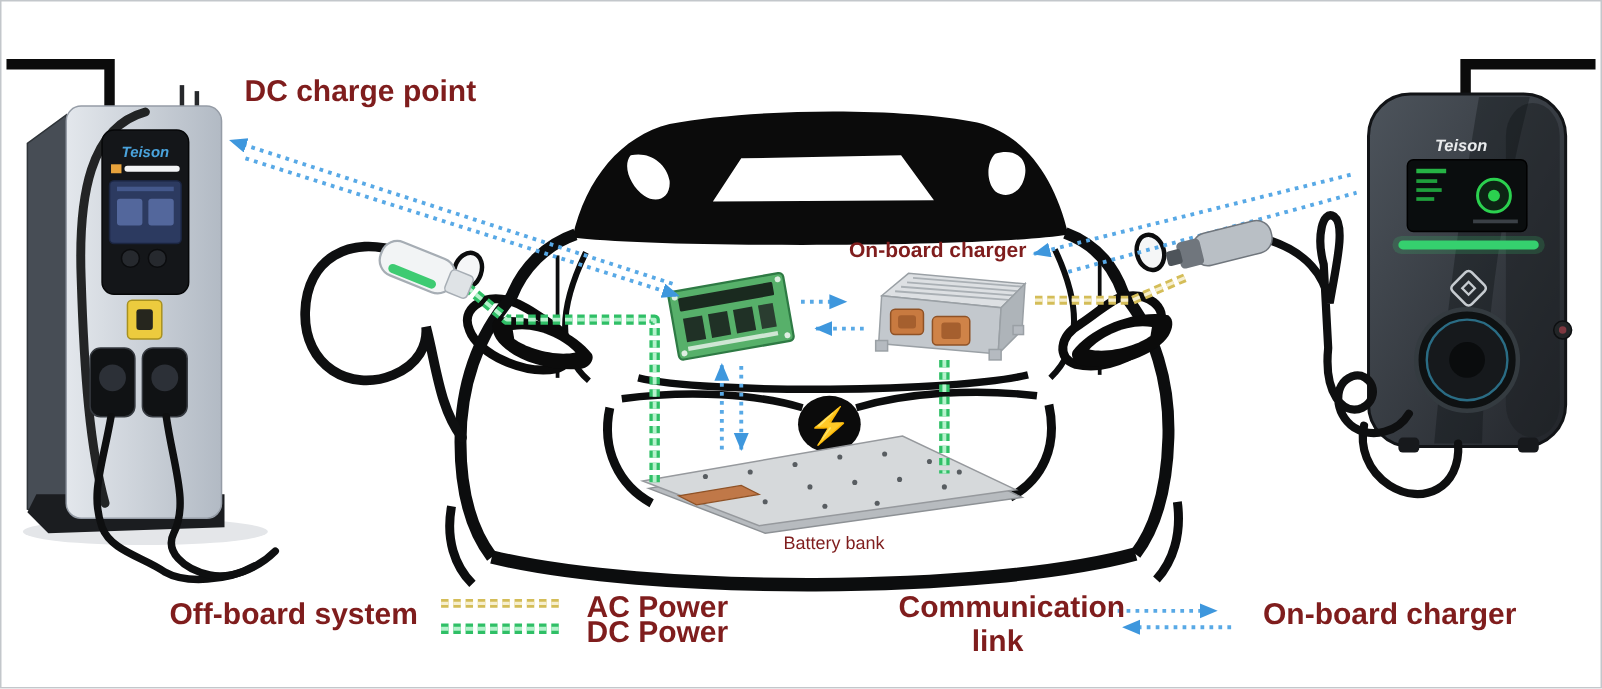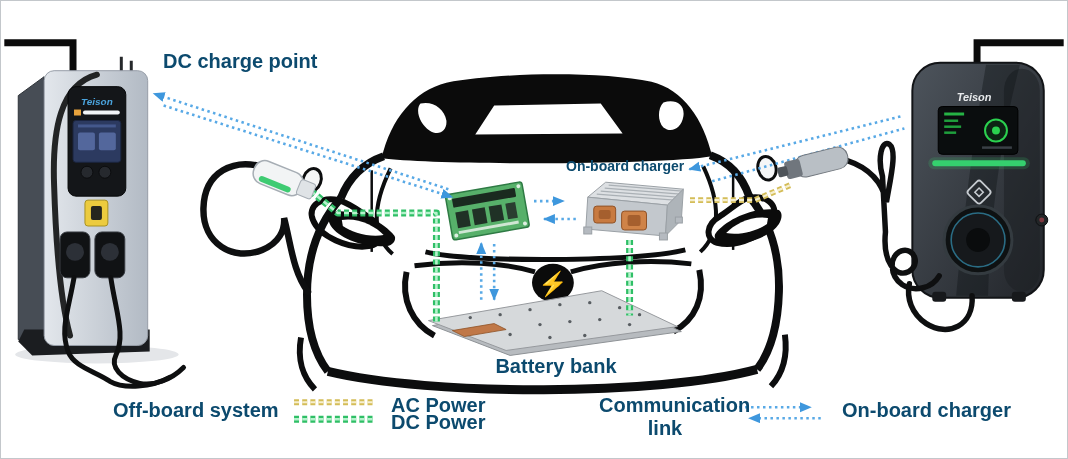--- a/index.html
+++ b/index.html
@@ -10,24 +10,24 @@
   }
   #scene{position:absolute;left:0;top:0;width:100%;height:100%;}
   .pole{stroke:#0b0b0b;stroke-width:7;fill:none;}
   .car-stroke{stroke:#0c0d0e;fill:none;}
   .comm{stroke:#58a9e6;stroke-width:2.6;fill:none;stroke-dasharray:2.5 3.5;}
   .pwrG-o{stroke:#2fbf66;stroke-width:7;fill:none;stroke-dasharray:5 3.2;stroke-linejoin:round;}
   .pwrG-i{stroke:#b5f2cc;stroke-width:2.6;fill:none;stroke-dasharray:5 3.2;stroke-linejoin:round;}
   .pwrY-o{stroke:#d4bd58;stroke-width:6;fill:none;stroke-dasharray:5 3.2;stroke-linejoin:round;}
   .pwrY-i{stroke:#f6efcf;stroke-width:2.2;fill:none;stroke-dasharray:5 3.2;stroke-linejoin:round;}
   .cable{stroke:#0e0f10;fill:none;stroke-linecap:round;}
-  .lbl{position:absolute;color:#0c4a6e;white-space:nowrap;}
+  .lbl{position:absolute;color:#7f1d1d;white-space:nowrap;}
   .lbl-big{font-size:20px;font-weight:600;}
   .lbl-med{font-size:14px;font-weight:600;}
-  .lbl-bank{font-size:20px;font-weight:700;}
+  .lbl-bank{font-size:12px;font-weight:400;}
   .lbl-leg{font-size:20px;font-weight:600;}
   .center{text-align:center;white-space:normal;}
   .right{text-align:center;white-space:normal;}
 </style>
 </head>
 <body>
 
 <div id="stage">
 
 <svg id="scene" viewBox="0 0 1068 459" xmlns="http://www.w3.org/2000/svg">

